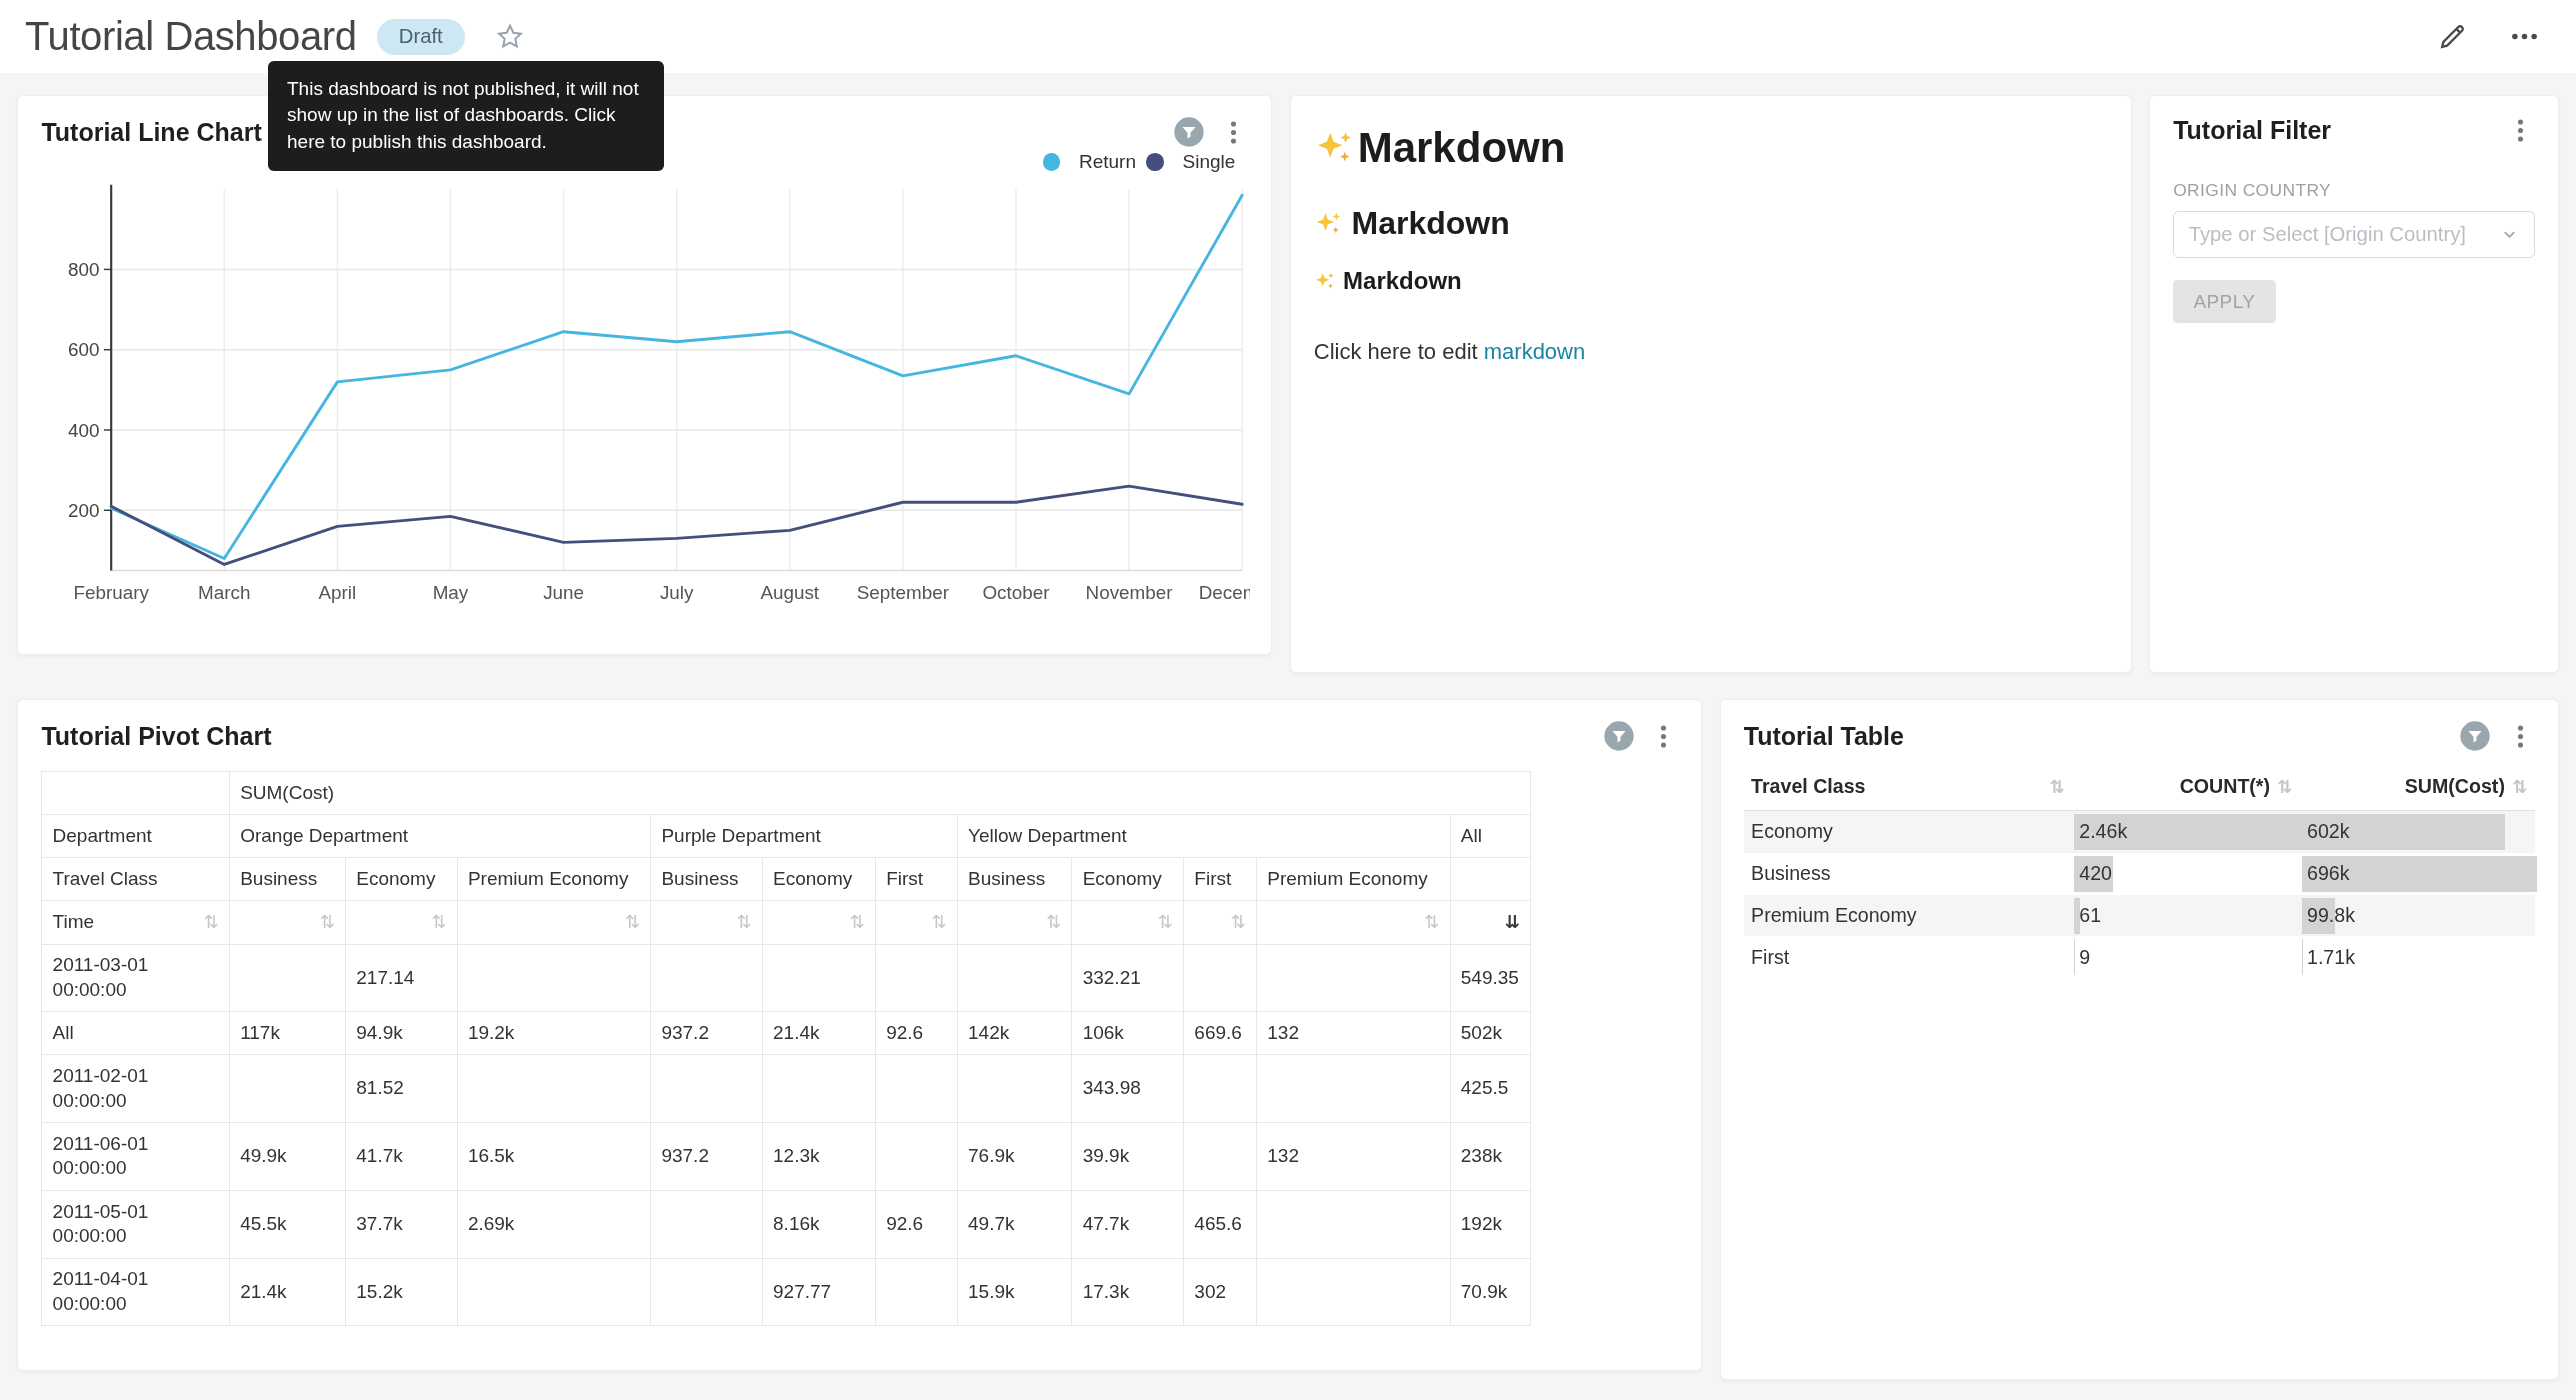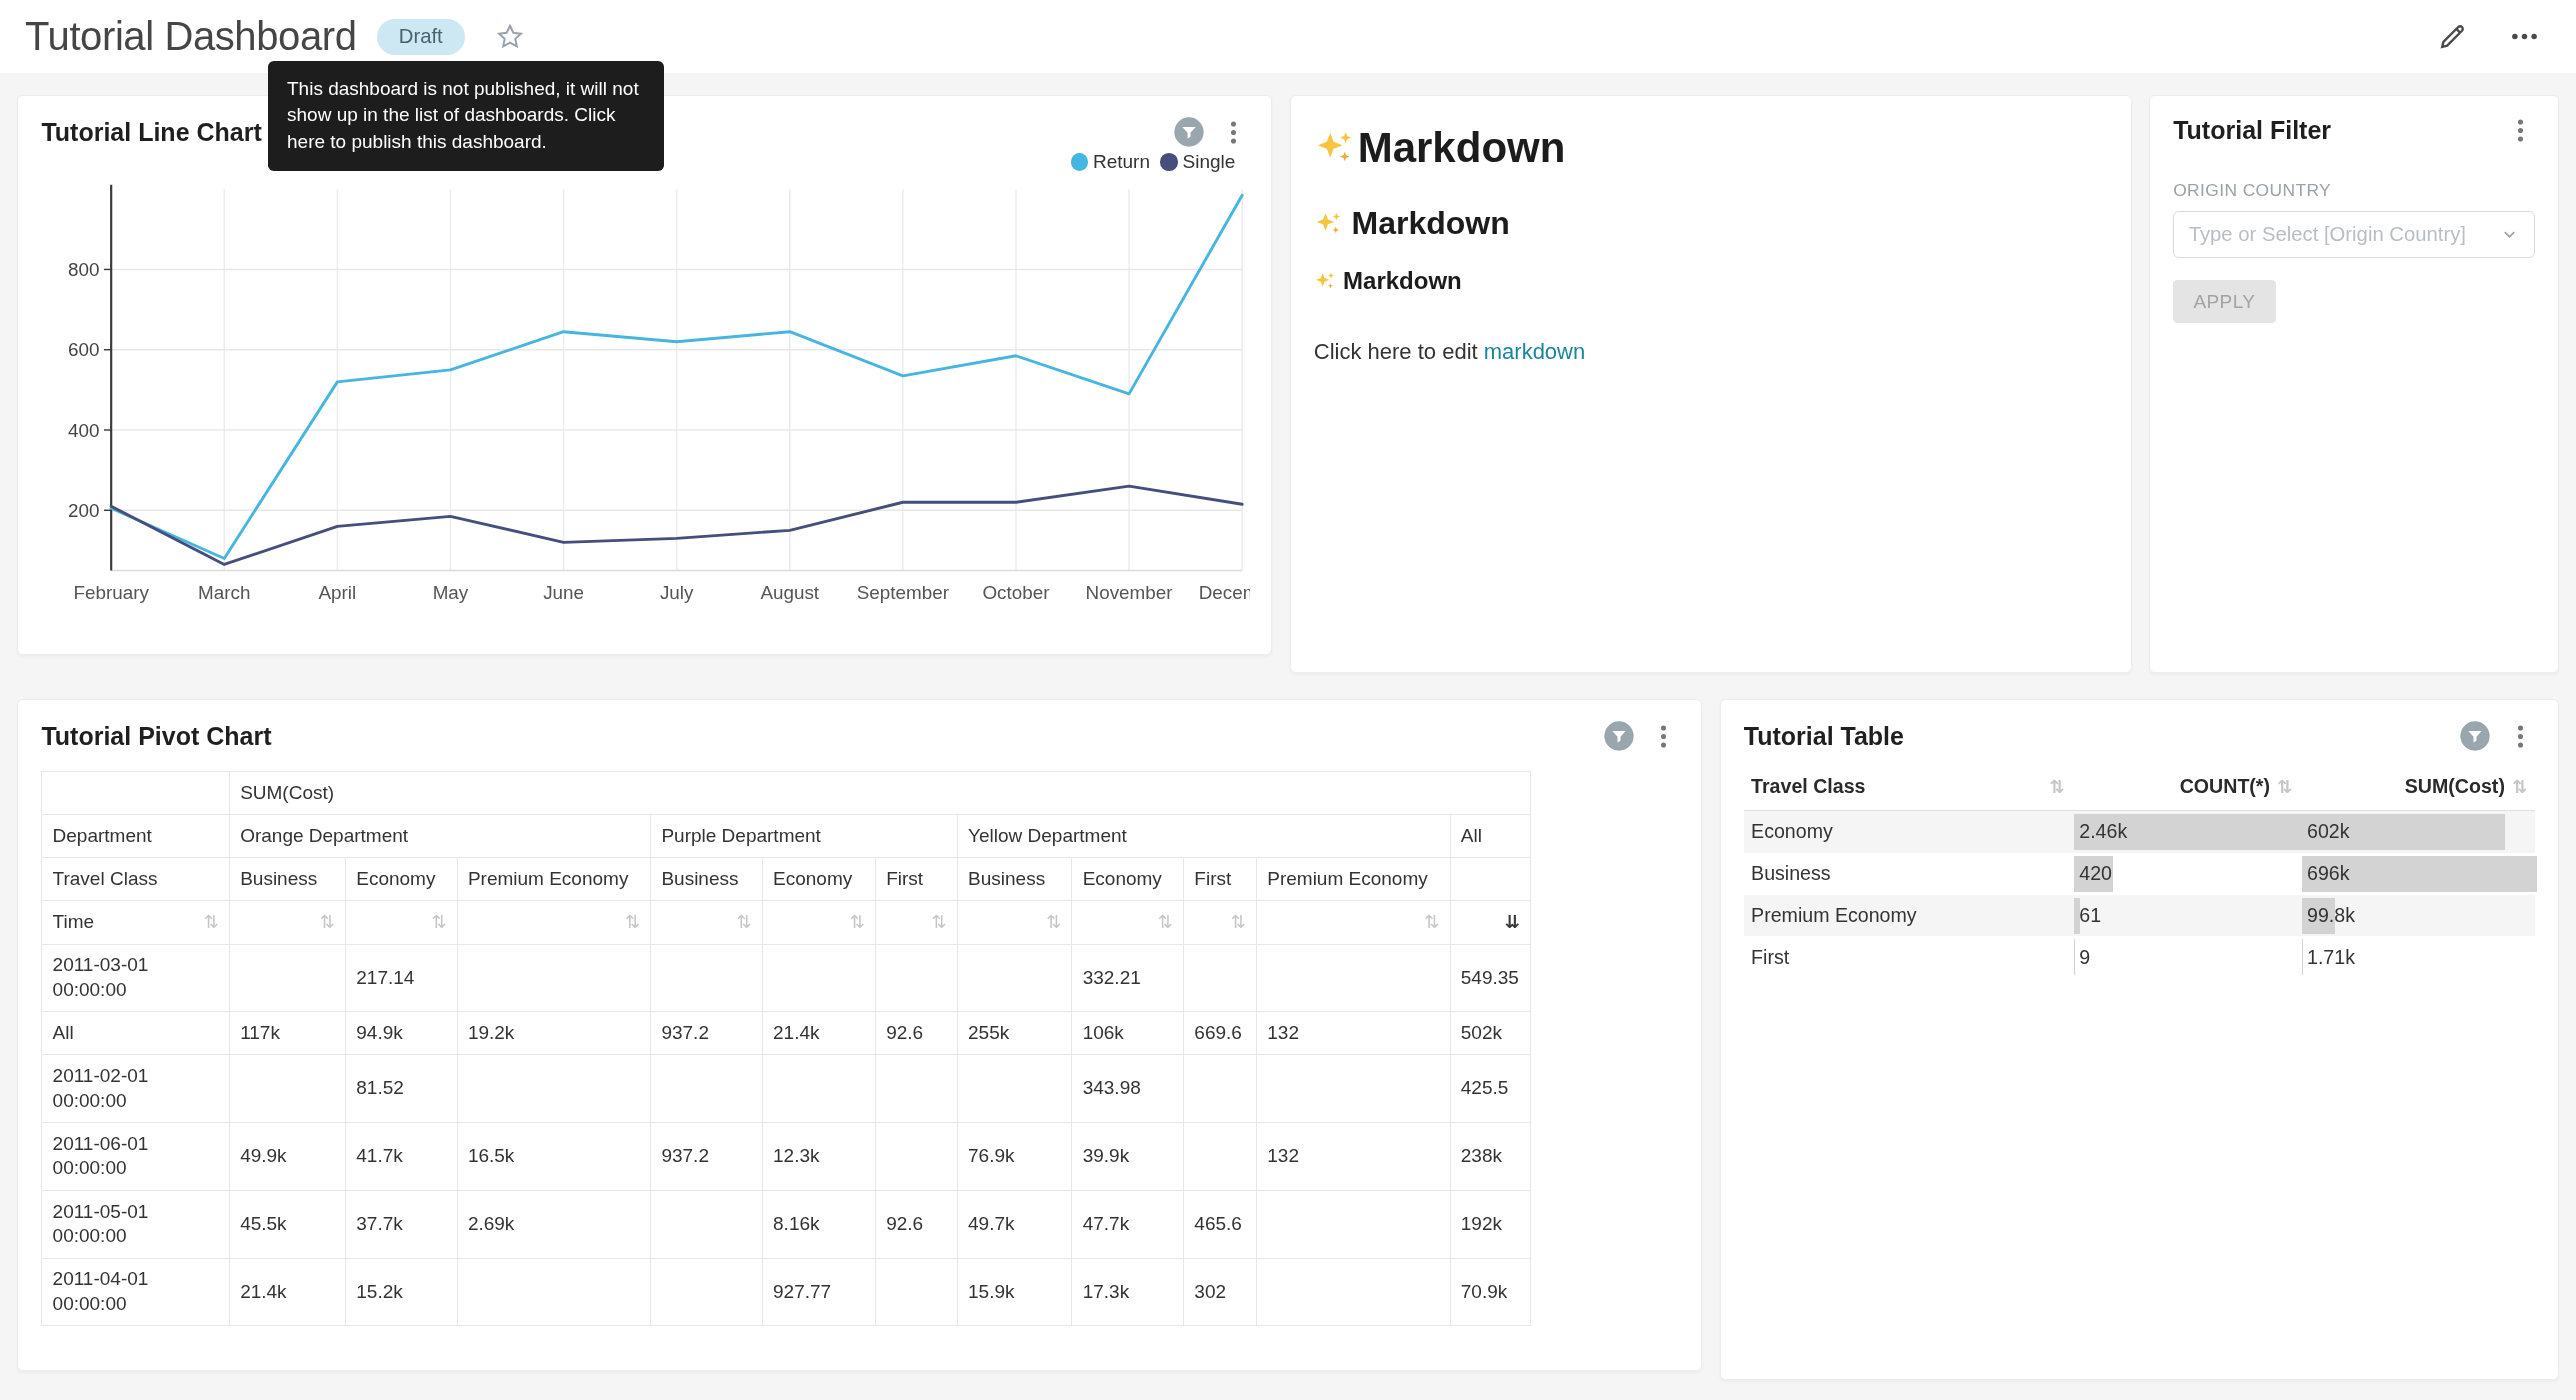--- a/index.html
+++ b/index.html
@@ -32,21 +32,21 @@
   .card-head { display:flex; align-items:center; }
   .card-title { font-size:25px; font-weight:600; color:#1f1f1f; }
   .head-icons { margin-left:auto; display:flex; align-items:center; gap:14.5px; }
   .card-line { width:1255px; height:560px; }
   .card-markdown { width:842px; height:578px; }
   .card-filter { flex:1; height:578px; }
   .card-pivot { width:1685px; height:672px; }
   .card-table { flex:1; height:681px; }
   
   .legend { display:flex; justify-content:flex-end; align-items:center; gap:10.2px; margin:2.9px 13px 5.8px 0; }
-  .legend-item { display:flex; align-items:center; gap:5px; font-size:19px; color:#333; cursor:pointer; }
+  .legend-item { display:flex; align-items:center; gap:19px; font-size:19px; color:#333; cursor:pointer; }
   .legend-dot { width:17.4px; height:17.4px; border-radius:50%; display:inline-block; }
   
   .md-h1 { font-size:42px; font-weight:700; color:#1c1c1c; margin-top:7.3px; display:flex; align-items:center; gap:2.9px; }
   .md-h2 { font-size:32px; font-weight:700; color:#1c1c1c; margin-top:33px; display:flex; align-items:center; gap:8.7px; }
   .md-h3 { font-size:24px; font-weight:700; color:#1c1c1c; margin-top:25px; display:flex; align-items:center; gap:7.3px; }
   .md-h1 .sparkle svg { width:41px; height:41px; }
   .md-h2 .sparkle svg { width:29px; height:29px; }
   .md-h3 .sparkle svg { width:22px; height:22px; }
   .sparkle { display:flex; align-items:center; }
   .md-p { font-size:22px; margin-top:44px; color:#333; }
@@ -391,21 +391,21 @@
               <td>549.35</td>
             </tr>
             <tr>
               <td class="pv-rowhdr">All</td>
               <td>117k</td>
               <td>94.9k</td>
               <td>19.2k</td>
               <td>937.2</td>
               <td>21.4k</td>
               <td>92.6</td>
-              <td>255k</td>
+              <td>142k</td>
               <td>106k</td>
               <td>669.6</td>
               <td>132</td>
               <td>502k</td>
             </tr>
             <tr>
               <td class="pv-rowhdr">2011-02-01 00:00:00</td>
               <td></td>
               <td>81.52</td>
               <td></td>

